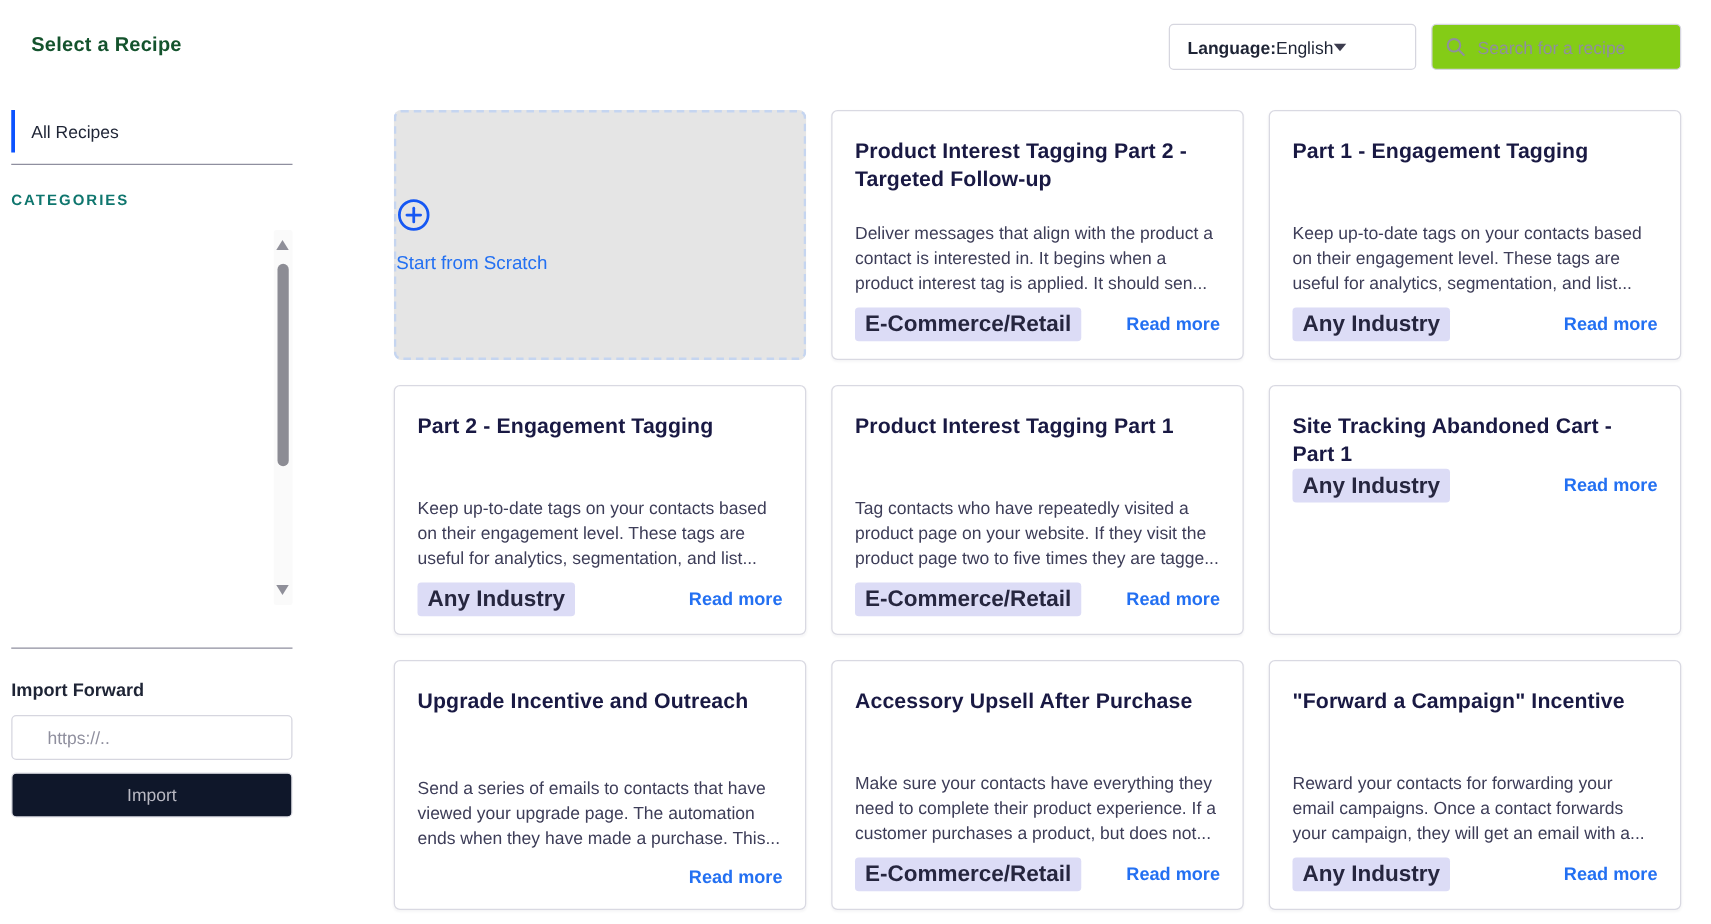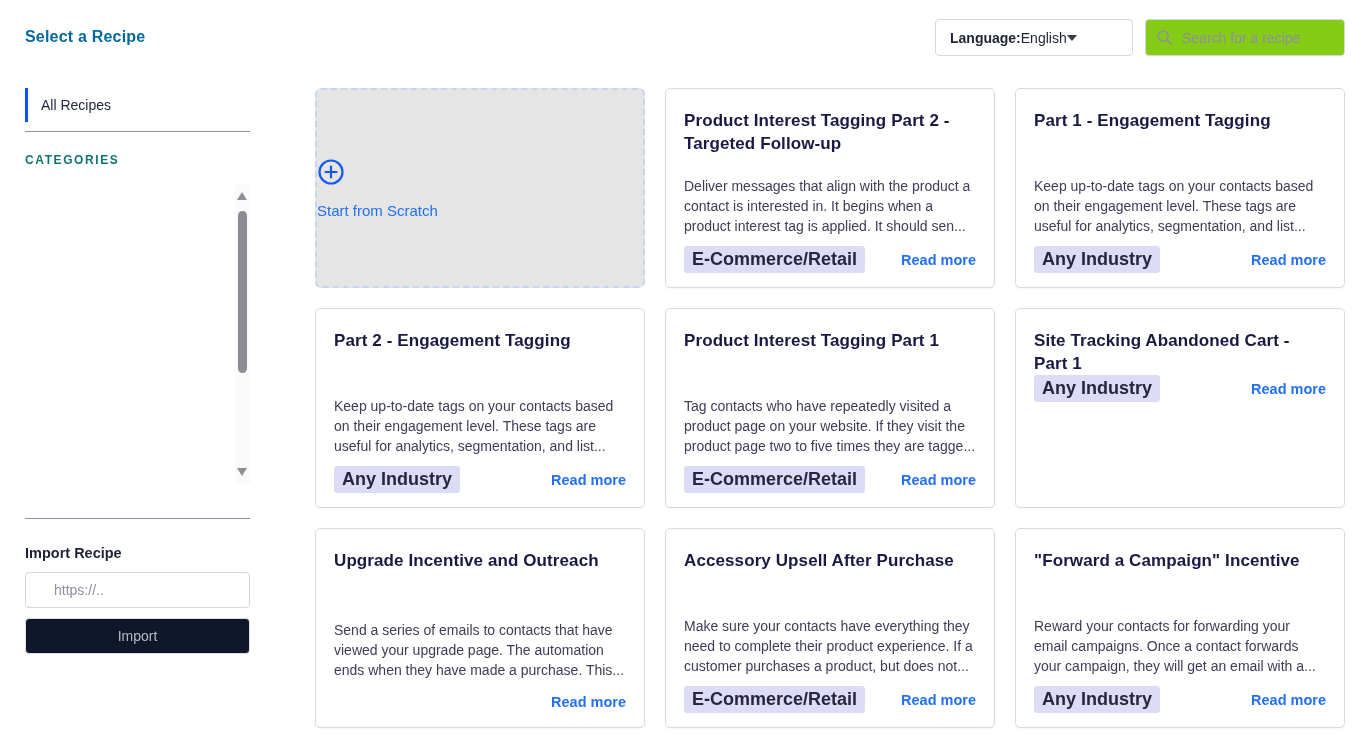--- a/index.html
+++ b/index.html
@@ -7,21 +7,21 @@
   body {
     width: 1369px; height: 739px; position: relative; overflow: hidden;
     background: #ffffff;
     font-family: "Liberation Sans", sans-serif;
     color: #1e2435;
   }
 
   
   .page-title {
     position: absolute; left: 25px; top: 28px;
-    font-size: 16px; font-weight: 700; color: #0369a1; letter-spacing: .2px;
+    font-size: 16px; font-weight: 700; color: #14532d; letter-spacing: .2px;
   }
   .header-controls {
     position: absolute; top: 19px; right: 24px;
     display: flex; gap: 12px; height: 37px;
   }
   .language-select {
     width: 198px; height: 37px;
     border: 1px solid var(--border-gray, #d6d6df); border-radius: 4px;
     display: flex; align-items: center; justify-content: flex-start;
     padding: 0 14px; cursor: pointer; background: #fff;
@@ -40,21 +40,21 @@
   }
   .search-box svg { flex: 0 0 auto; }
   .search-box input {
     border: none; outline: none; width: 100%;
     font-family: "Liberation Sans", sans-serif;
     font-size: 14px; color: #1e2435; background: transparent;
   }
   .search-box input::placeholder { color: #8f8f9e; opacity: 1; }
 
   
-  .sidebar { position: absolute; left: 25px; top: 88px; width: 225px; }
+  .sidebar { position: absolute; left: 9px; top: 88px; width: 225px; }
   .all-recipes {
     border-left: 3px solid var(--accent-blue, #0b53ff);
     padding: 9px 0 9px 13px;
     font-size: 14px; color: #1e2435; cursor: pointer;
   }
   .divider { border-top: 1px solid #8f8f9f; }
   .divider.d1 { margin-top: 9px; }
   .divider.d2 { margin-top: 33px; }
   .cat-heading {
     margin-top: 21px;
@@ -176,21 +176,21 @@
       </ul>
     <div class="scrollbar">
       <div class="scroll-arrow up"></div>
       <div class="scroll-thumb"></div>
       <div class="scroll-arrow down"></div>
     </div>
   </div>
 
   <div class="divider d2"></div>
 
-  <div class="import-label">Import Recipe</div>
+  <div class="import-label">Import Forward</div>
   <input type="text" class="import-input" placeholder="https://.." style="">
   <button class="import-button">Import</button>
 </aside>
 
 <main class="grid">
   <div class="start-card">
     <svg width="28" height="28" viewBox="0 0 28 28">
       <circle cx="14" cy="14" r="11.5" fill="none" stroke="#1658f3" stroke-width="2.2"></circle>
       <line x1="14" y1="8.5" x2="14" y2="19.5" stroke="#1658f3" stroke-width="2.2" stroke-linecap="round"></line>
       <line x1="8.5" y1="14" x2="19.5" y2="14" stroke="#1658f3" stroke-width="2.2" stroke-linecap="round"></line>

